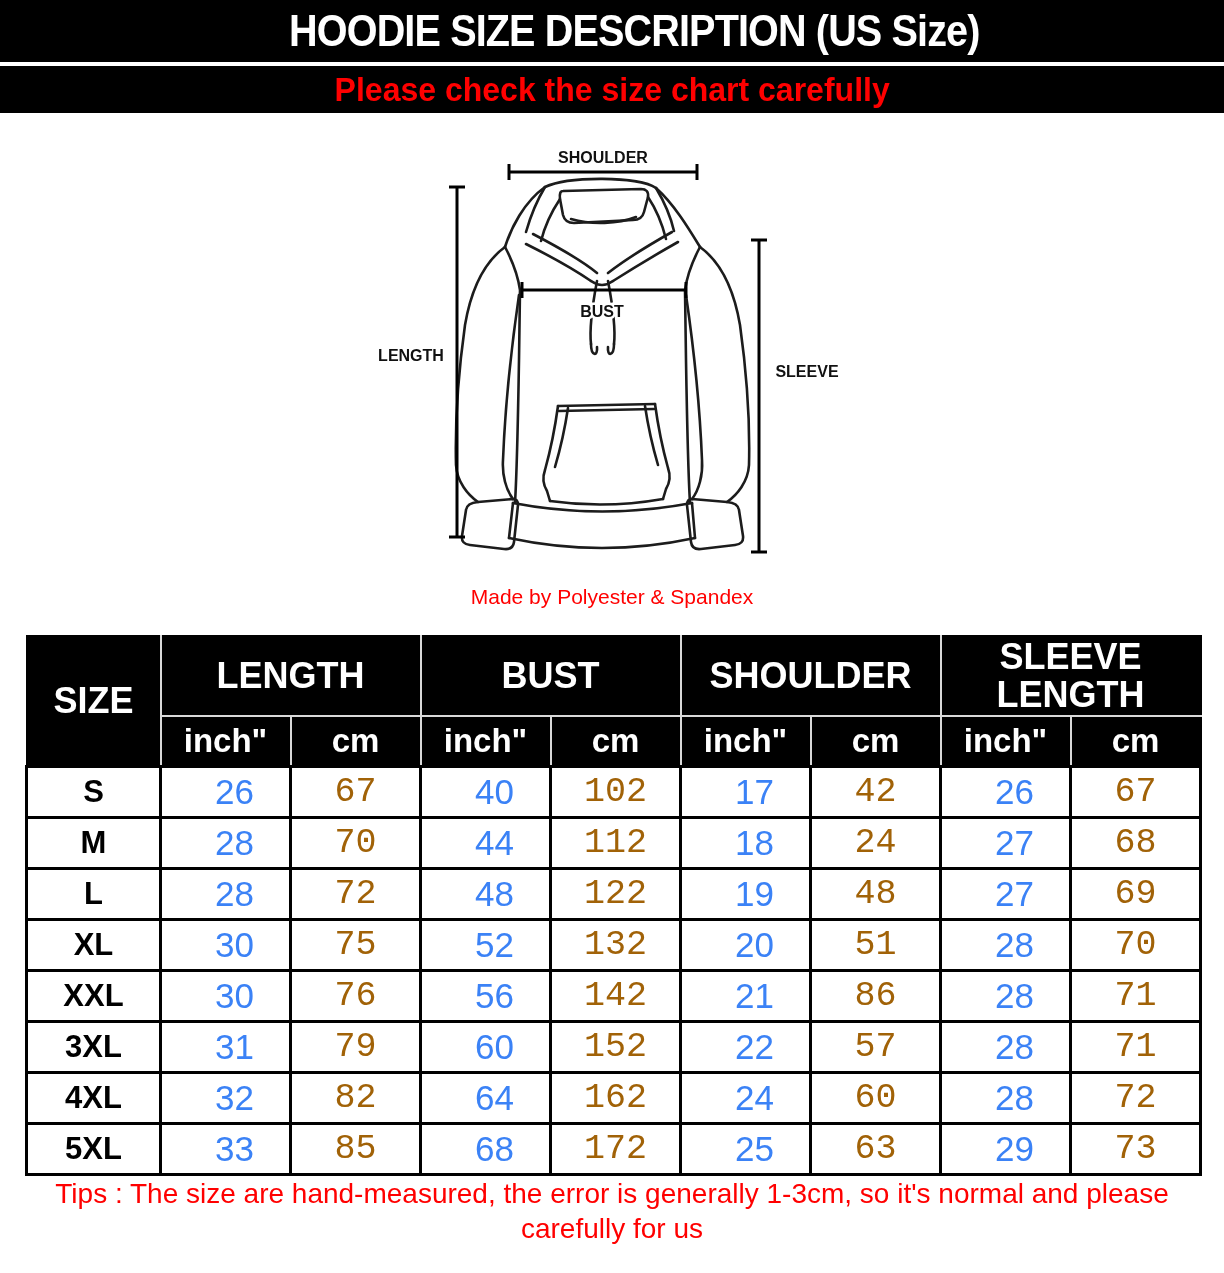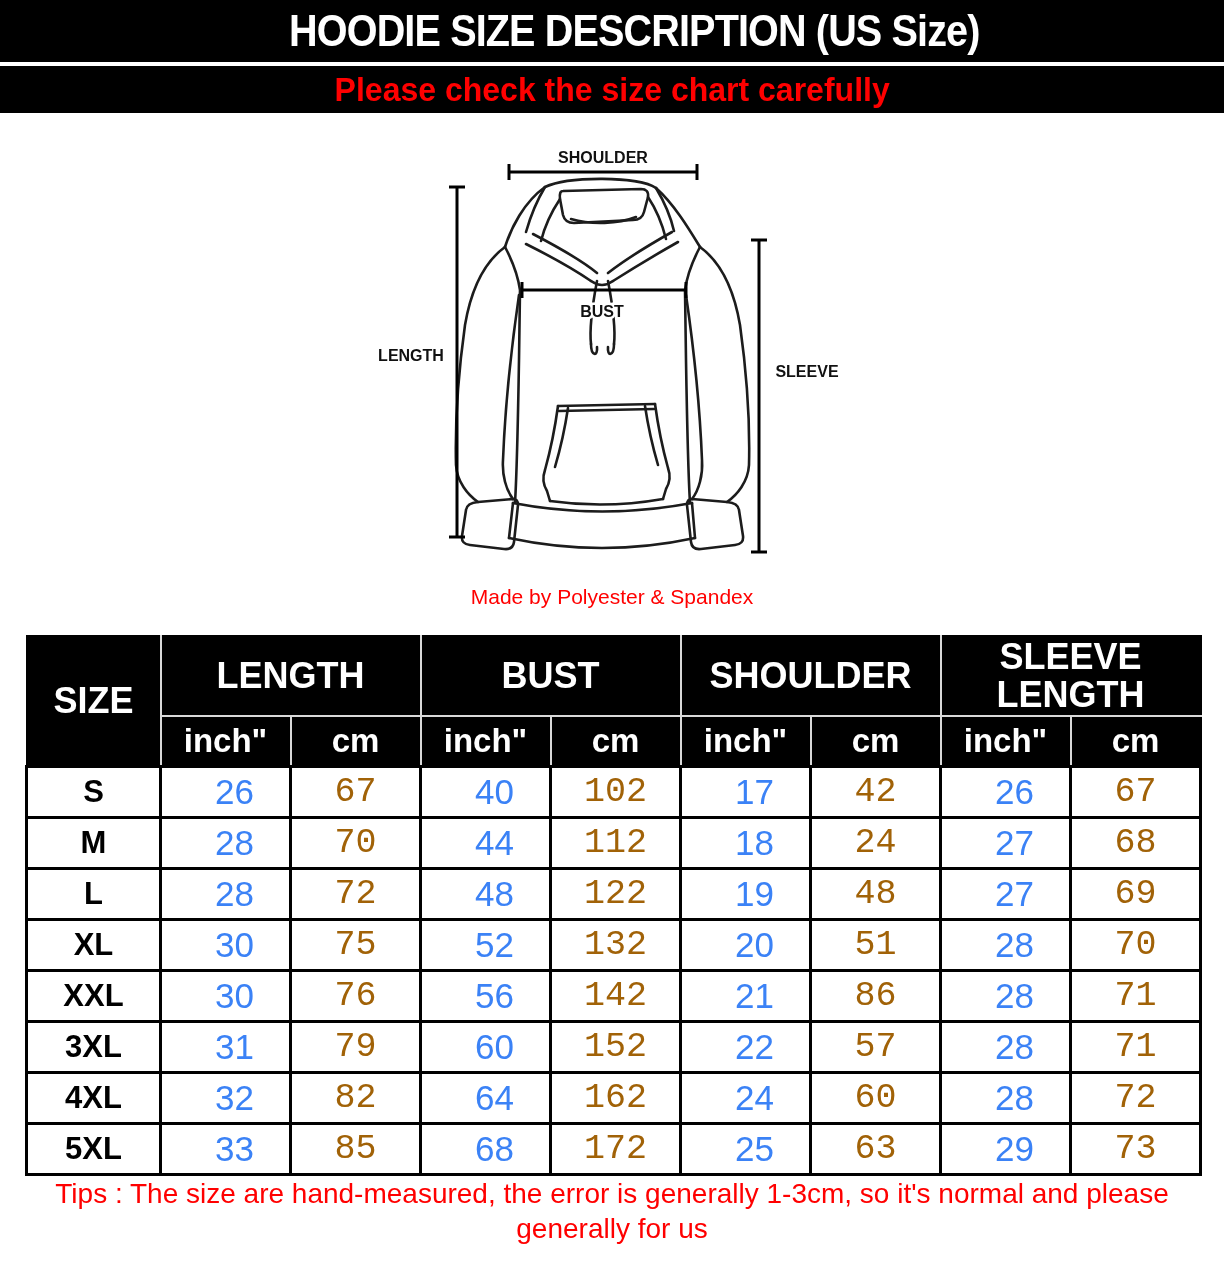--- a/index.html
+++ b/index.html
@@ -278,14 +278,14 @@
     <td class="in">25</td>
     <td class="cm">63</td>
     <td class="in">29</td>
     <td class="cm">73</td>
   </tr>
     </tbody>
 </table>
 
 <div class="tips">
   <div>Tips : The size are hand-measured, the error is generally 1-3cm, so it's normal and please</div>
-  <div>generally for us</div>
+  <div>carefully for us</div>
 </div>
 
 </body></html>

